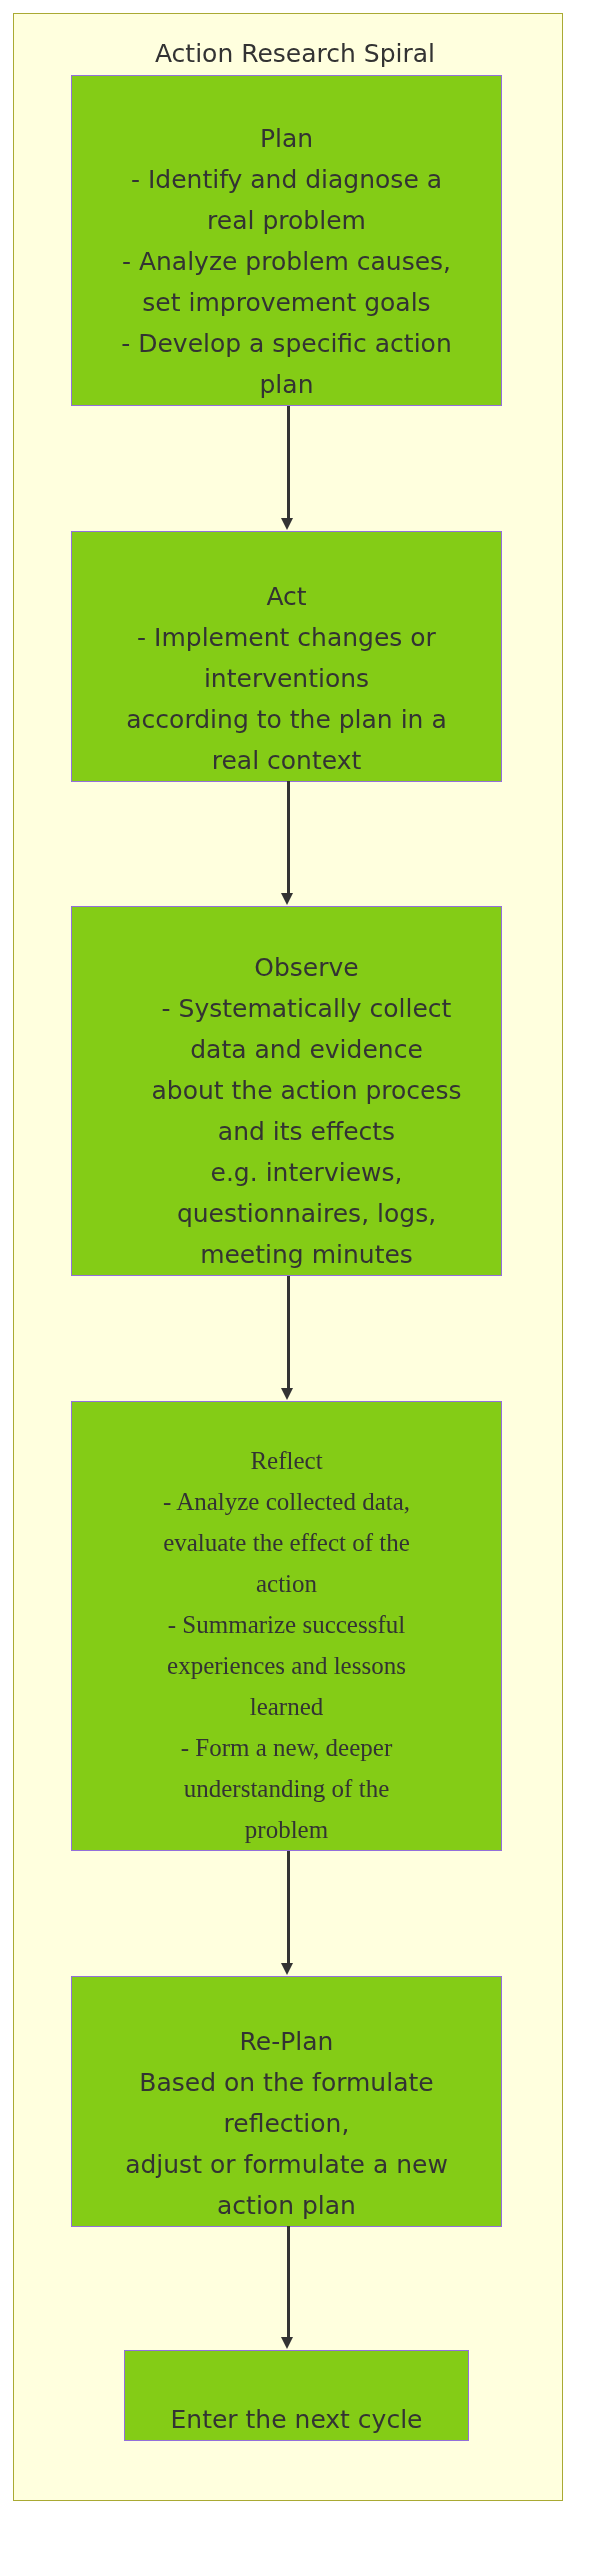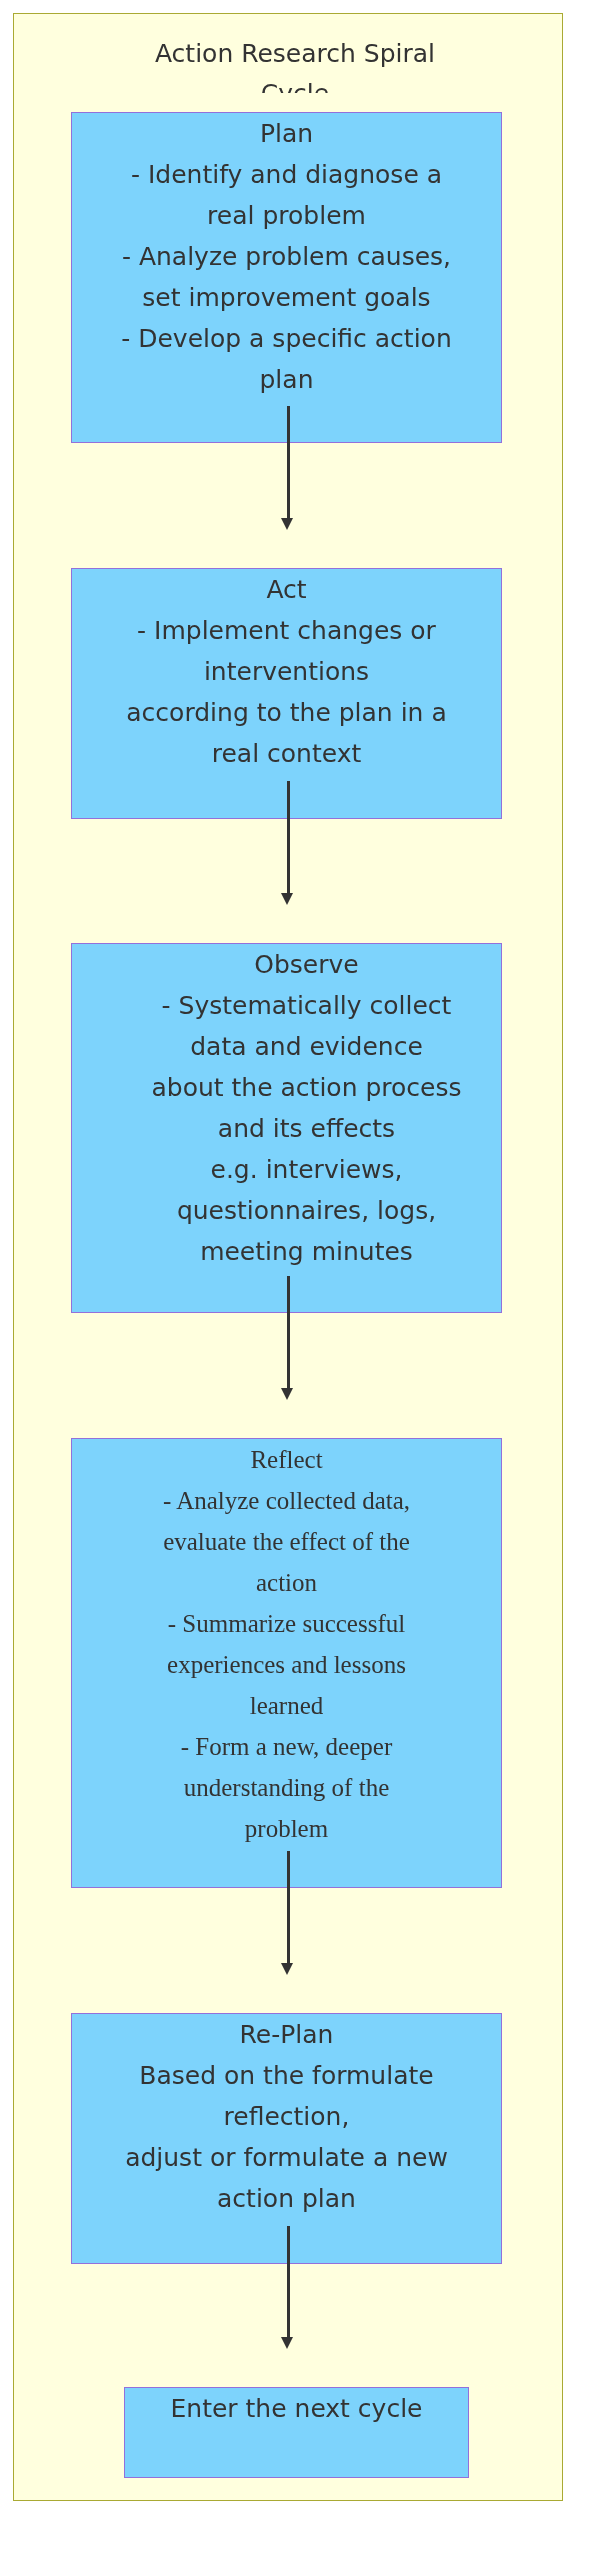--- a/index.html
+++ b/index.html
@@ -2,23 +2,23 @@
 <html style="font-size:13.6px"><head>
 <meta charset="utf-8">
 <style>
   html, body { margin: 0; padding: 0; background: #ffffff; }
   body { width: 590px; height: 2576px; position: relative; overflow: hidden;
          font-family: "DejaVu Sans", sans-serif; color: #333333; }
   .cluster { position: absolute; left: 12.8px; top: 12.8px; width: 548px; height: 2486px;
              background: #ffffde; border: 1.7px solid #aaaa33; box-sizing: content-box; }
   .cluster-title { position: absolute; left: 0; right: 0; top: 3.4px; text-align: center;
                    font-size: 25px; line-height: 40px; width: 290px; margin: 18px auto; }
-  .node { position: absolute; left: 71px; width: 431px; background: #7dd3fc;
-          border: 1.7px solid #9370db; display: flex; align-items: flex-start; justify-content: center;
-          box-sizing: border-box; text-align: center; margin-top: 37px; }
+  .node { position: absolute; left: 71px; width: 431px; background: #84cc16;
+          border: 1.7px solid #9370db; display: flex; align-items: flex-end; justify-content: center;
+          box-sizing: border-box; text-align: center; }
   .node-text { font-size: 25px; line-height: 41px; white-space: pre-line; }
   .edge { position: absolute; left: 287px; width: 2.6px; background: #333333; }
   .arrowhead { position: absolute; left: 281px; width: 0; height: 0;
                border-left: 6.8px solid transparent; border-right: 6.8px solid transparent;
                border-top: 12.8px solid #333333; }
 </style>
 </head>
 <body>
 
 <div class="cluster"></div>

